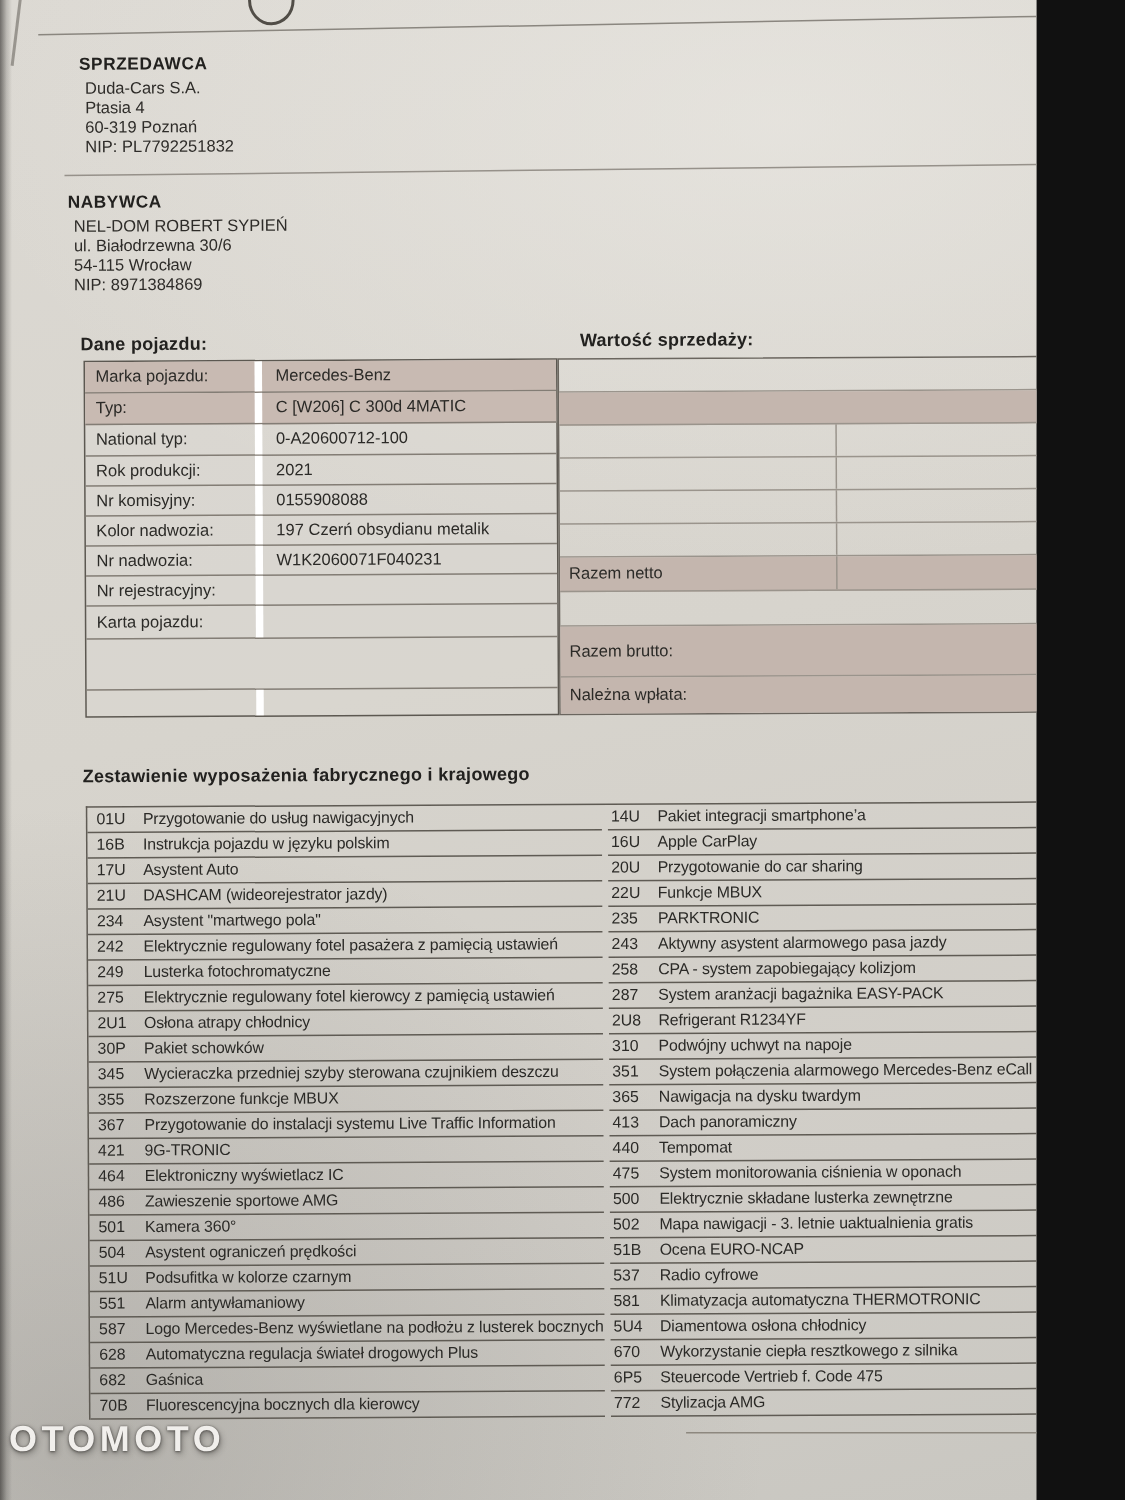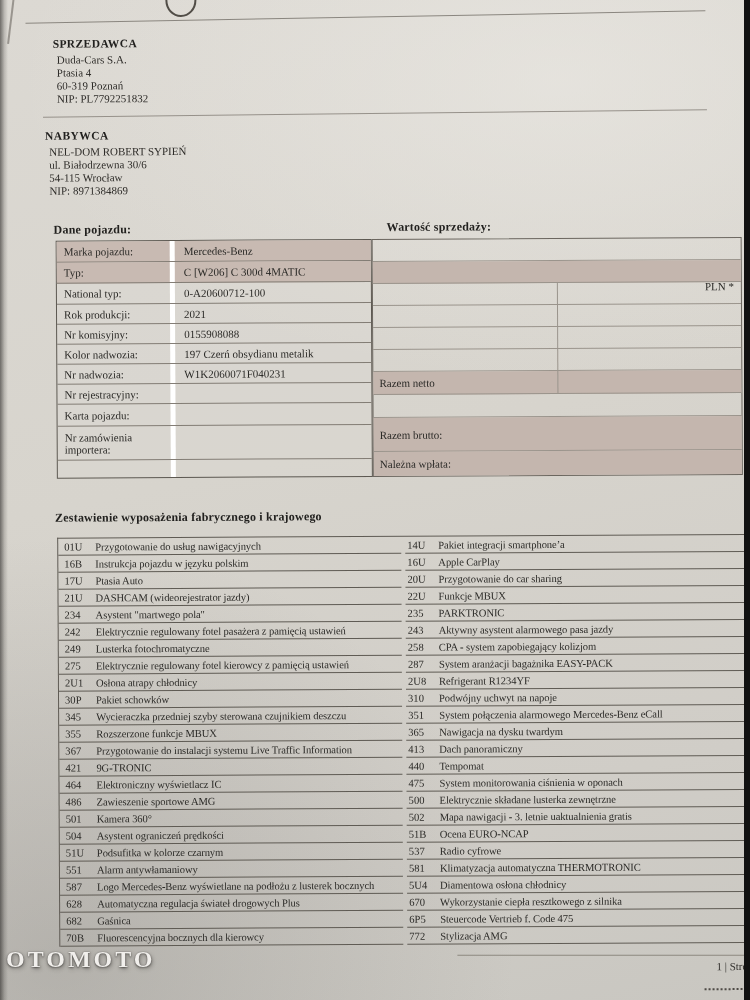--- a/index.html
+++ b/index.html
@@ -1,18 +1,18 @@
 <!DOCTYPE html>
 <html><head>
 <meta charset="utf-8">
 <style>
   html,body{margin:0;padding:0;background:#111;}
   .photo{
-    position:relative;width:744px;height:1000px;overflow:hidden;
-    font-family:Liberation Serif, serif;color:#2b2a27;
+    position:relative;width:691px;height:1000px;overflow:hidden;
+    font-family:Liberation Sans, sans-serif;color:#2b2a27;
     background:
       radial-gradient(900px 500px at 75% 8%, rgba(238,236,231,0.55), transparent 60%),
       radial-gradient(700px 650px at 8% 96%, rgba(118,116,112,0.30), transparent 65%),
       linear-gradient(168deg,#dcd9d3 0%,#d7d4cd 45%,#d0cdc7 78%,#c9c7c1 100%);
   }
   .content{position:absolute;inset:0;transform:rotate(-0.3deg);}
   
   .edge-left{position:absolute;left:0;top:0;width:8px;height:100%;
     background:linear-gradient(to right,rgba(38,36,34,0.6),rgba(38,36,34,0.18) 55%,transparent);}
   .fold-line{position:absolute;left:10px;top:-4px;width:2px;height:48px;background:rgba(70,66,60,0.45);transform:rotate(7deg);}
@@ -118,21 +118,20 @@
         </div>
         <div class="vrow" style="height: 19px;">
           <div class="vlab">Nr rejestracyjny:</div>
           <div class="vval"></div>
         </div>
         <div class="vrow" style="height: 21px;">
           <div class="vlab">Karta pojazdu:</div>
           <div class="vval"></div>
         </div>
         <div class="vrow" style="height: 33px;">
-          <div class="vlab">Nr zamówienia importera:</div>
           <div class="vval"></div>
         </div>
         <div class="vrow" style="height: 17px;">
           <div class="vlab"></div>
           <div class="vval"></div>
         </div>
       </div>
     <div class="stable">
         <div class="srow" style="height: 21px;">
           <div class="sl"></div>
@@ -192,21 +191,21 @@
             <span class="desc">Instrukcja pojazdu w języku polskim</span>
           </div>
           <div class="ecell eright">
             <span class="code">16U</span>
             <span class="desc">Apple CarPlay</span>
           </div>
         </div>
         <div class="erow">
           <div class="ecell eleft">
             <span class="code">17U</span>
-            <span class="desc">Ptasia Auto</span>
+            <span class="desc">Asystent Auto</span>
           </div>
           <div class="ecell eright">
             <span class="code">20U</span>
             <span class="desc">Przygotowanie do car sharing</span>
           </div>
         </div>
         <div class="erow">
           <div class="ecell eleft">
             <span class="code">21U</span>
             <span class="desc">DASHCAM (wideorejestrator jazdy)</span>

